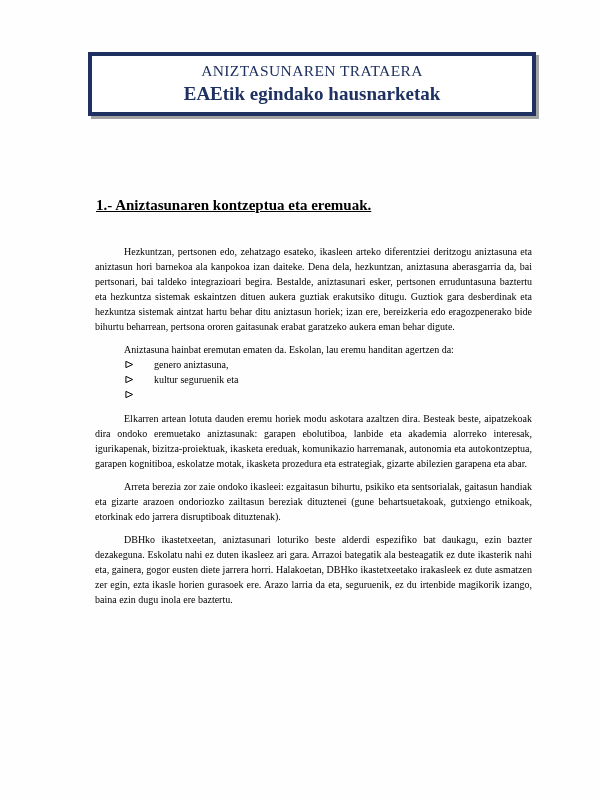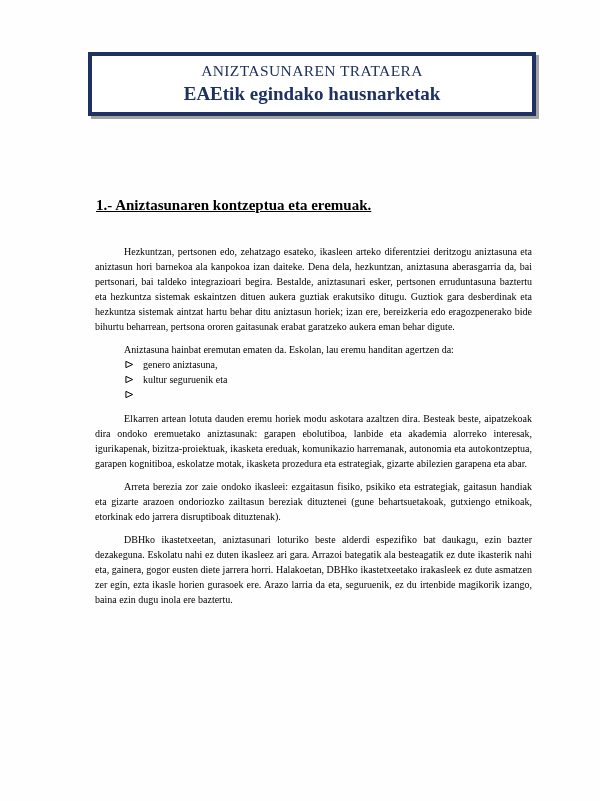--- a/index.html
+++ b/index.html
@@ -62,21 +62,21 @@
   }
   .body-text p.no-gap { margin-bottom: 0; }
   ul.arrow-list {
     list-style: none;
     margin: 0 0 9px 30px;
     padding: 0;
   }
   ul.arrow-list li {
     display: flex;
     align-items: baseline;
-    gap: 9px;
+    gap: 20px;
     line-height: 15px;
     text-align: left;
   }
   .bullet-icon {
     flex: 0 0 auto;
     position: relative; top: 1px;
   }
 </style>
 </head>
 <body>
@@ -117,19 +117,19 @@
         <span class="bullet-icon">
           <svg width="9" height="9" viewBox="0 0 10 10">
               <path d="M1 1.5 L8.5 5 L1 8.5 Z" fill="none" stroke="#000000" stroke-width="1.1"></path>
             </svg>
         </span>
       </li>
     </ul>
 
     <p>Elkarren artean lotuta dauden eremu horiek modu askotara azaltzen dira. Besteak beste, aipatzekoak dira ondoko eremuetako aniztasunak: garapen ebolutiboa, lanbide eta akademia alorreko interesak, igurikapenak, bizitza-proiektuak, ikasketa ereduak, komunikazio harremanak, autonomia eta autokontzeptua, garapen kognitiboa, eskolatze motak, ikasketa prozedura eta estrategiak, gizarte abilezien garapena eta abar.</p>
 
-    <p>Arreta berezia zor zaie ondoko ikasleei: ezgaitasun fisiko, psikiko eta estrategiak, gaitasun handiak eta gizarte arazoen ondoriozko zailtasun bereziak dituztenei (gune behartsuetakoak, gutxiengo etnikoak, etorkinak edo jarrera disruptiboak dituztenak).</p>
+    <p>Arreta berezia zor zaie ondoko ikasleei: ezgaitasun bihurtu, psikiko eta sentsorialak, gaitasun handiak eta gizarte arazoen ondoriozko zailtasun bereziak dituztenei (gune behartsuetakoak, gutxiengo etnikoak, etorkinak edo jarrera disruptiboak dituztenak).</p>
 
     <p>DBHko ikastetxeetan, aniztasunari loturiko beste alderdi espezifiko bat daukagu, ezin bazter dezakeguna. Eskolatu nahi ez duten ikasleez ari gara. Arrazoi bategatik ala besteagatik ez dute ikasterik nahi eta, gainera, gogor eusten diete jarrera horri. Halakoetan, DBHko ikastetxeetako irakasleek ez dute asmatzen zer egin, ezta ikasle horien gurasoek ere. Arazo larria da eta, seguruenik, ez du irtenbide magikorik izango, baina ezin dugu inola ere baztertu.</p>
 
   </div>
 
 </div>
 
 </body></html>

